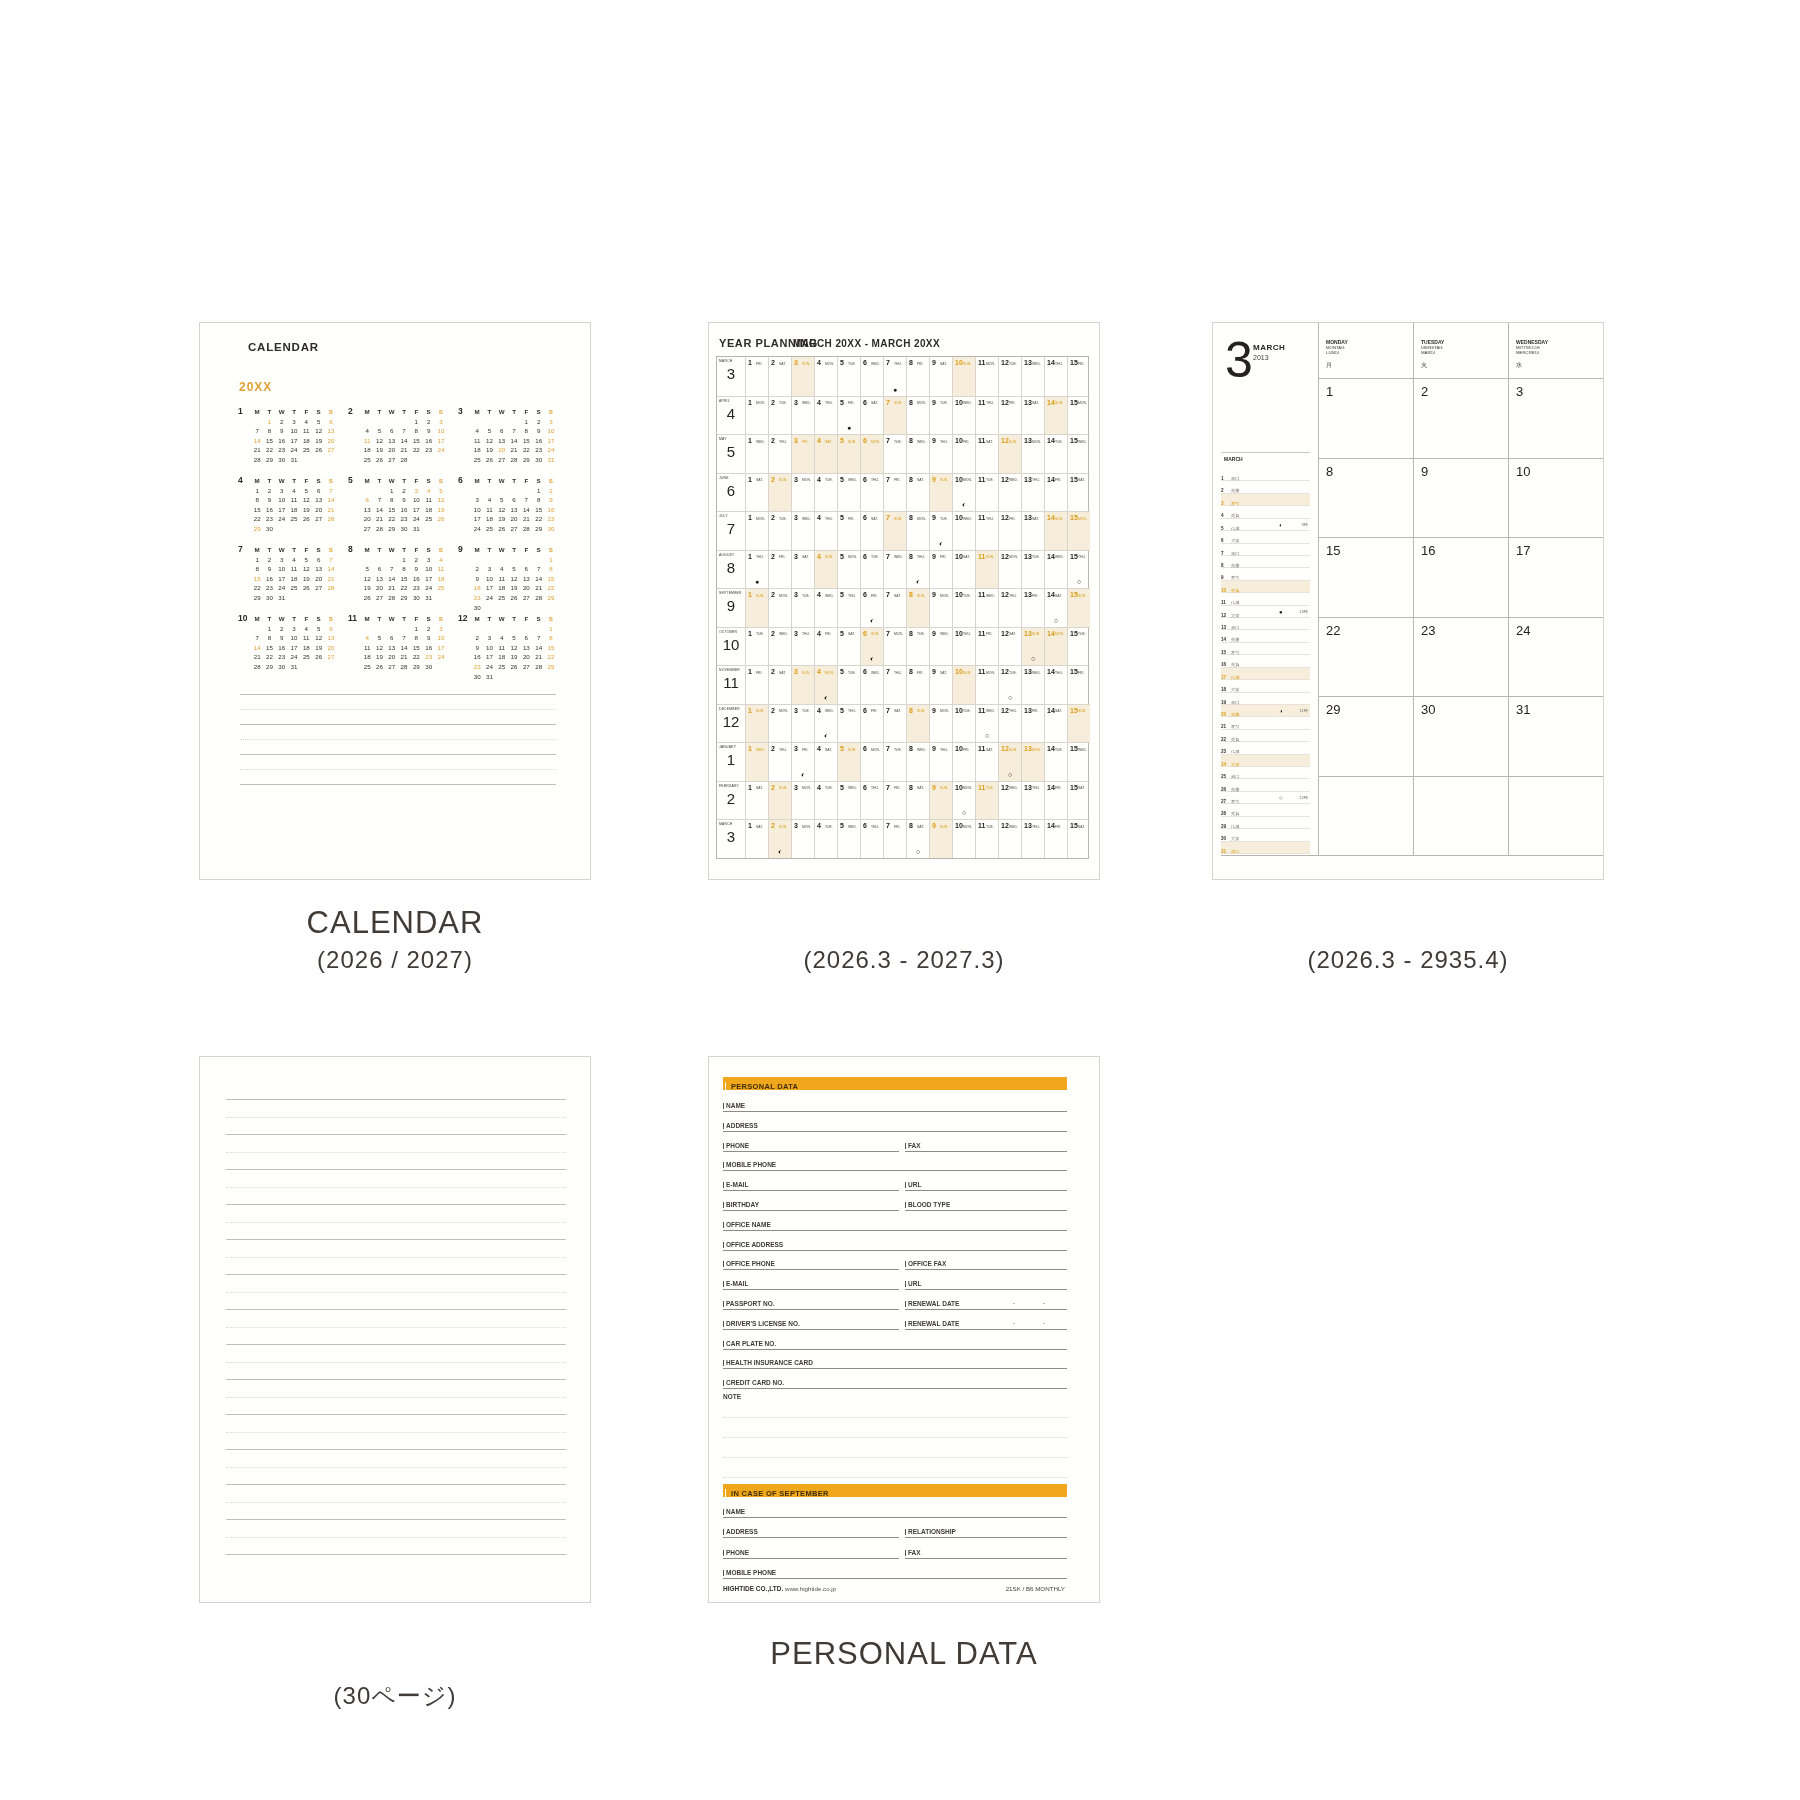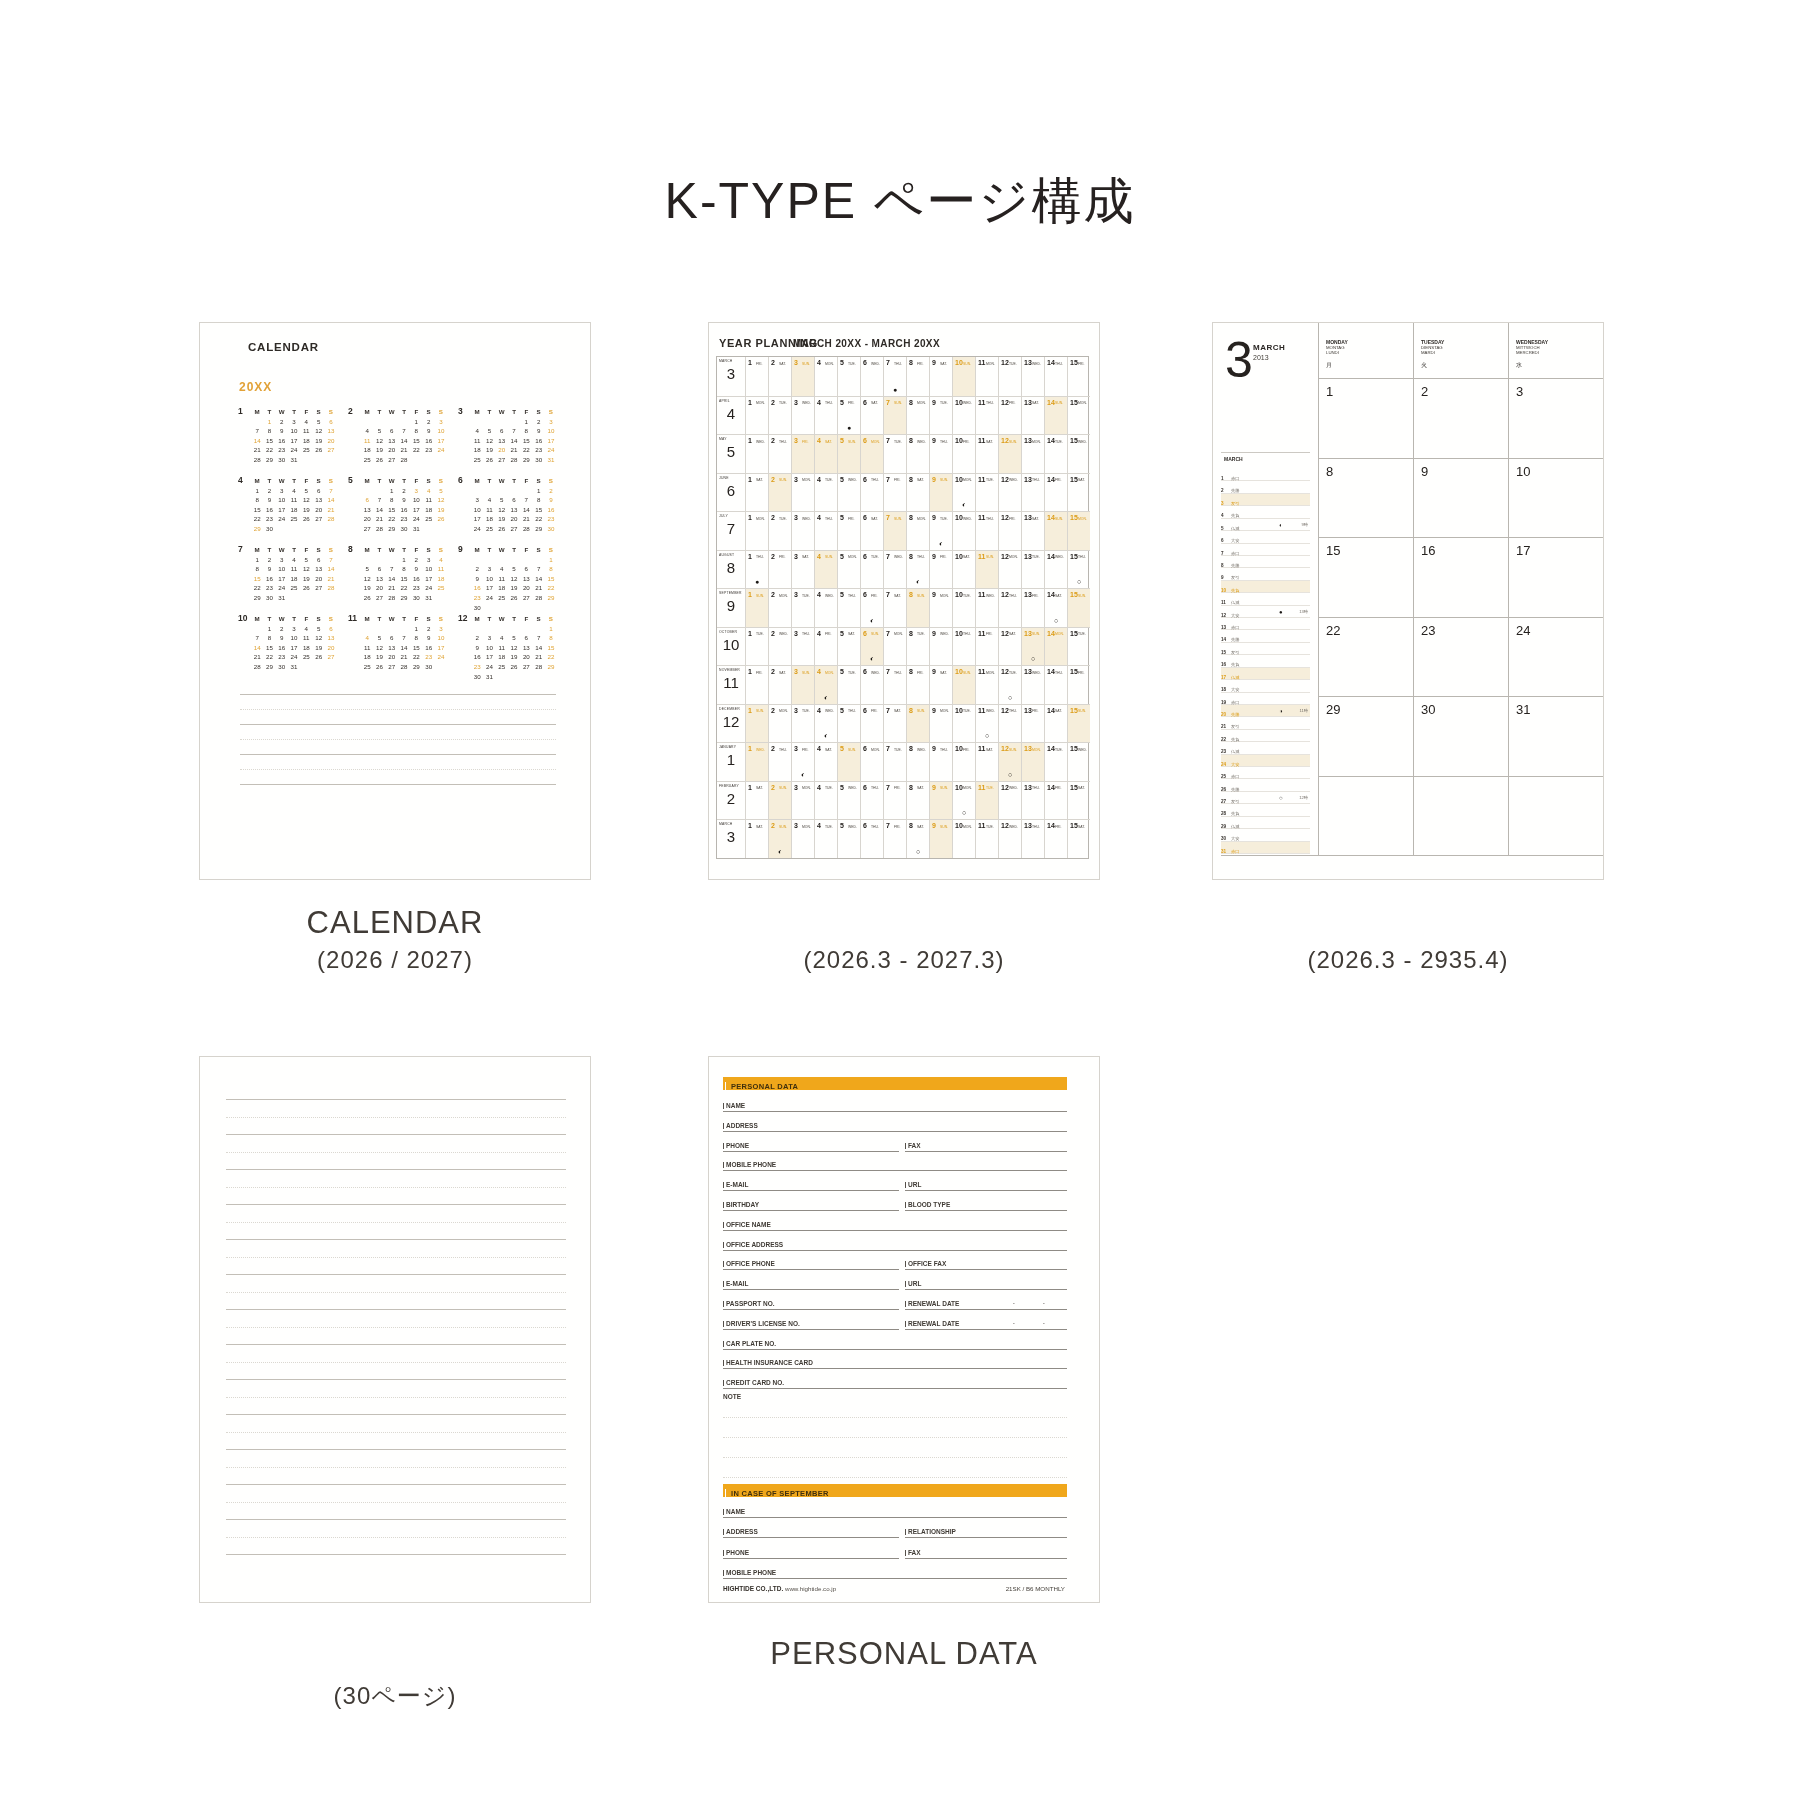--- a/index.html
+++ b/index.html
@@ -79,21 +79,20 @@
   .pd-note{position:absolute;left:14px;font-size:6.5px;font-weight:bold;color:#3f3a34;}
   .pd-foot-l{position:absolute;left:14px;font-size:6.2px;color:#55504a;}
   .pd-foot-l b{font-size:6.5px;color:#332e28;}
   .pd-foot-r{position:absolute;right:34px;font-size:6.2px;color:#45403a;}
 </style>
 </head>
 <body>
 
 <div id="canvas">
 
-  <div class="main-title">K-TYPE ページ構成</div>
 
   <section class="page" style="left:199px;top:322px;width:392px;height:558px;">
     <div class="cal-heading">CALENDAR</div>
     <div class="cal-year">20XX</div>
     <div id="cal-months">
         <div class="mini-month" style="left: 38px; top: 81px;">
           <div class="mm-row mm-h"><span class="mm-num">1</span><span class="mm-c">M</span><span class="mm-c">T</span><span class="mm-c">W</span><span class="mm-c">T</span><span class="mm-c">F</span><span class="mm-c">S</span><span class="mm-c orange">S</span></div>
           <div class="mm-row"><span class="mm-num"></span><span class="mm-c"></span><span class="mm-c orange">1</span><span class="mm-c">2</span><span class="mm-c">3</span><span class="mm-c">4</span><span class="mm-c">5</span><span class="mm-c orange">6</span></div>
           <div class="mm-row"><span class="mm-num"></span><span class="mm-c">7</span><span class="mm-c">8</span><span class="mm-c">9</span><span class="mm-c">10</span><span class="mm-c">11</span><span class="mm-c">12</span><span class="mm-c orange">13</span></div>
           <div class="mm-row"><span class="mm-num"></span><span class="mm-c orange">14</span><span class="mm-c">15</span><span class="mm-c">16</span><span class="mm-c">17</span><span class="mm-c">18</span><span class="mm-c">19</span><span class="mm-c orange">20</span></div>

